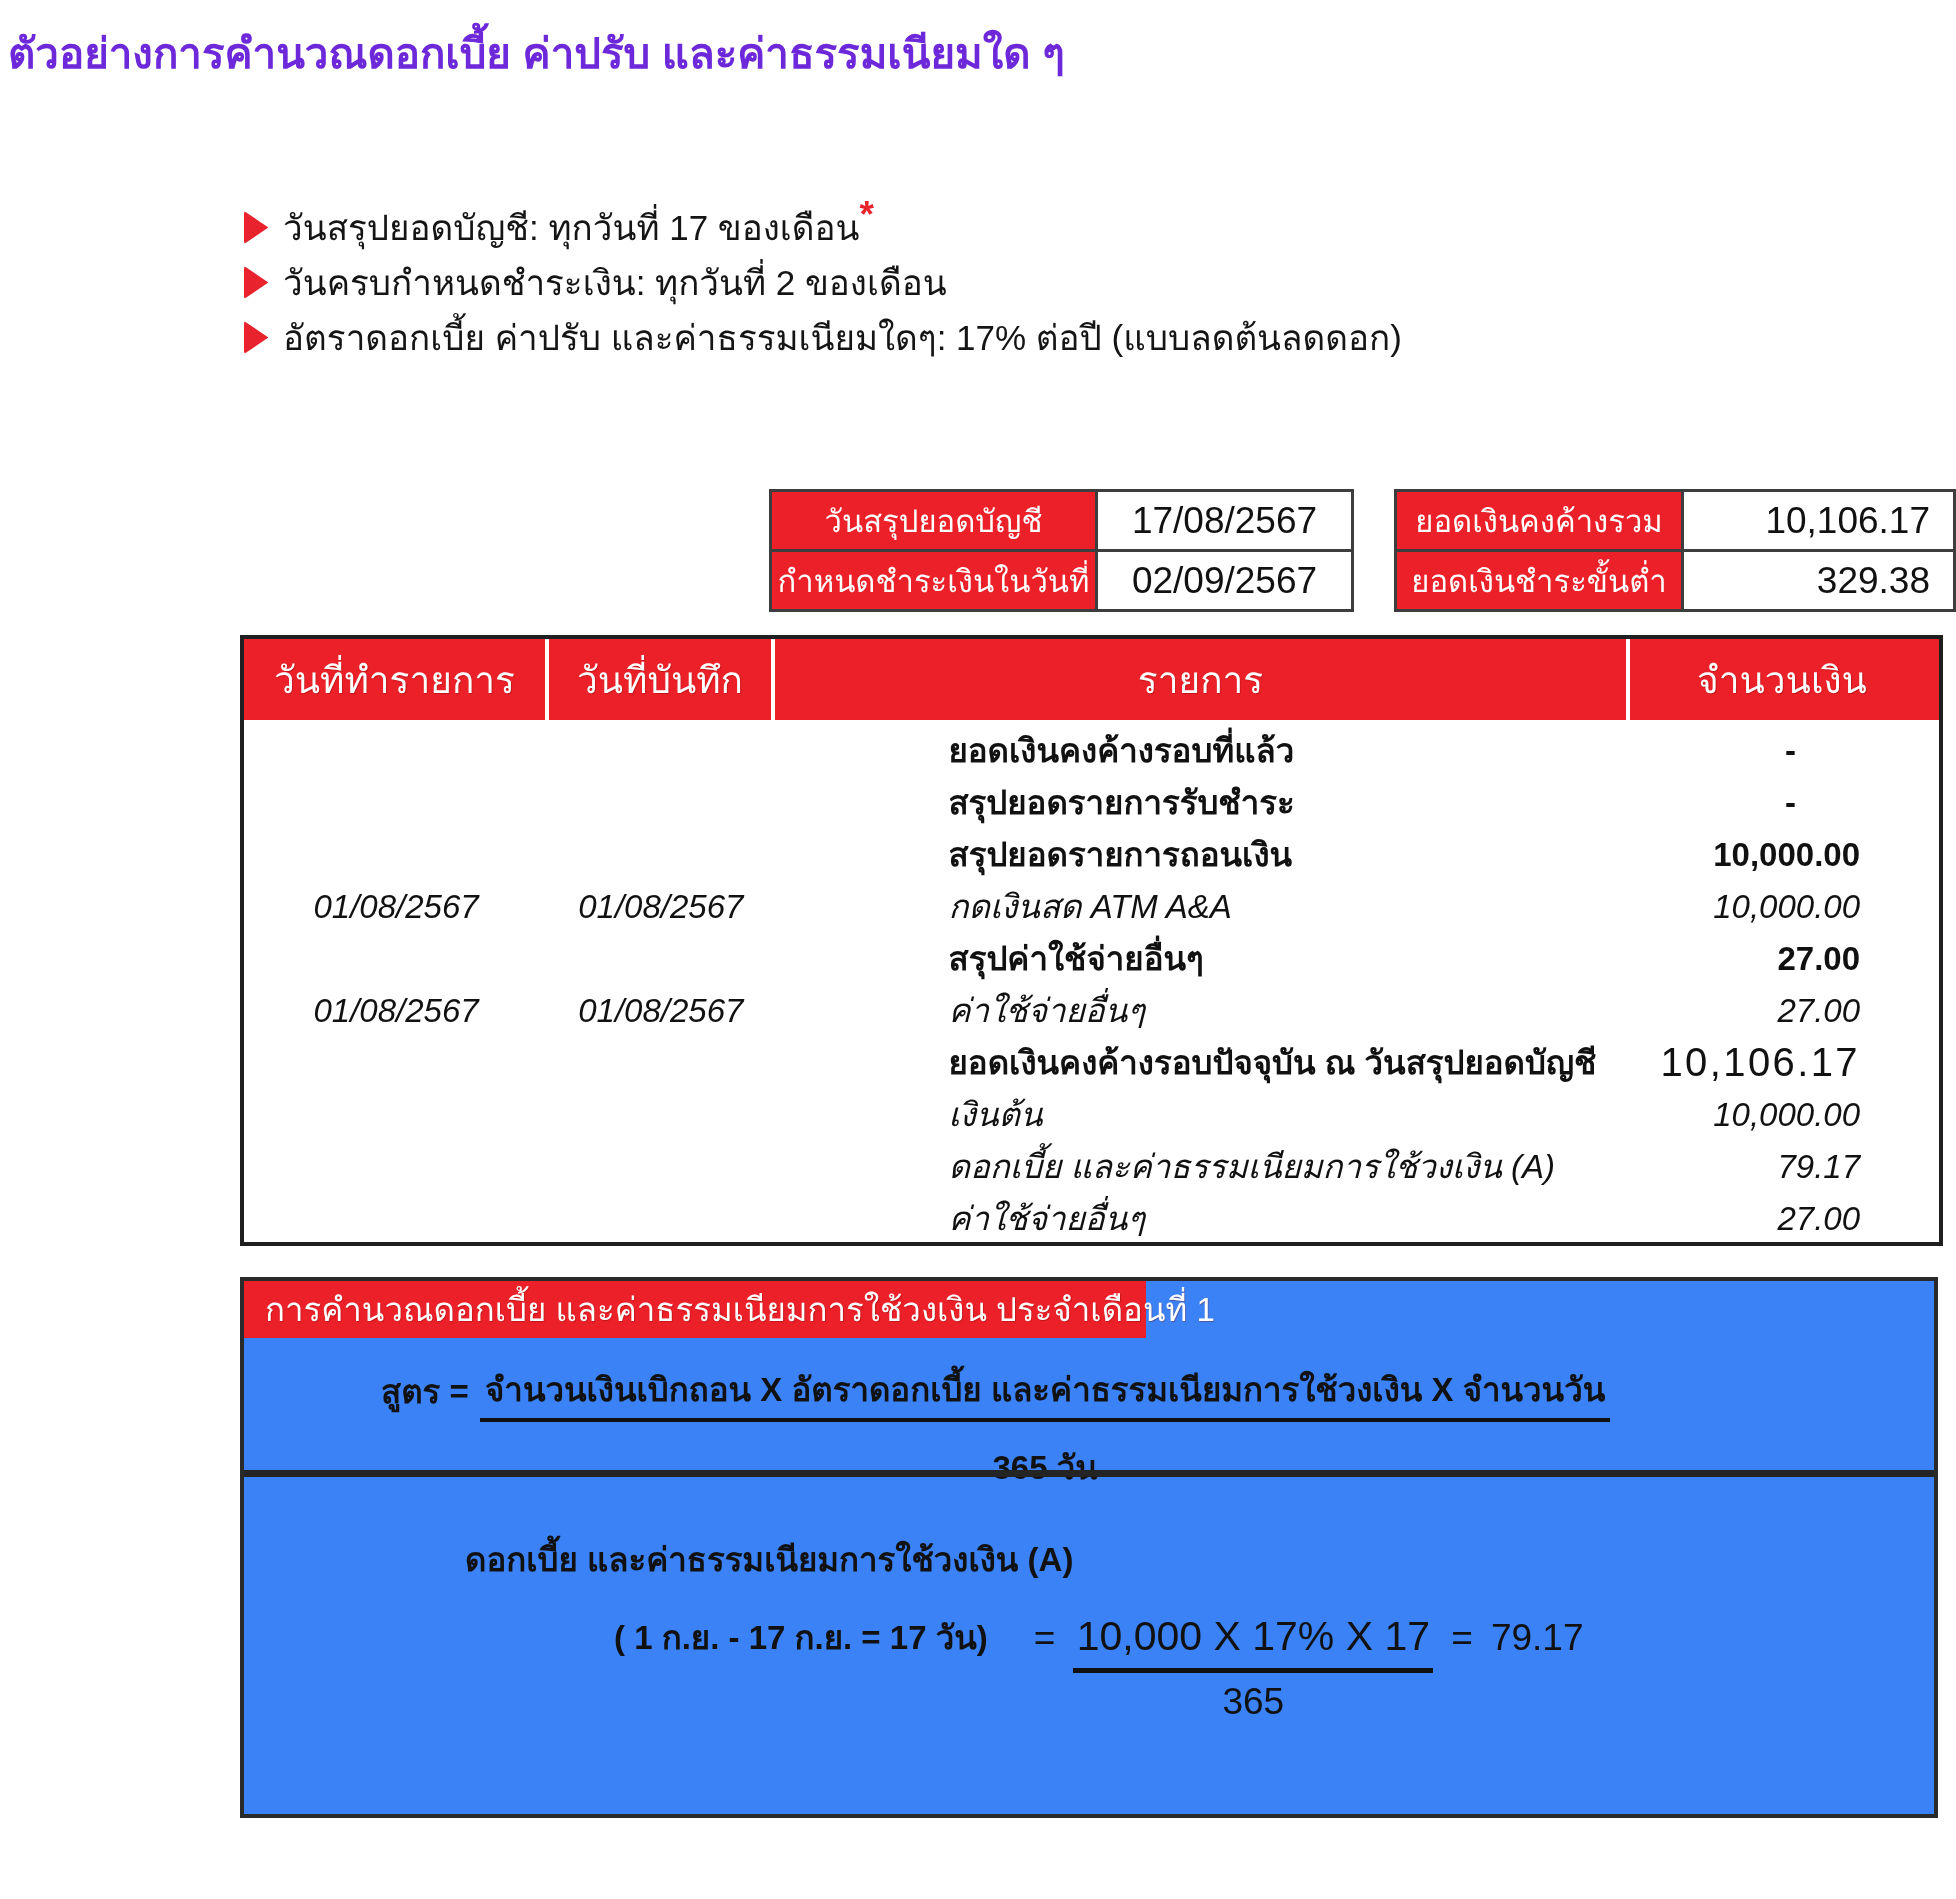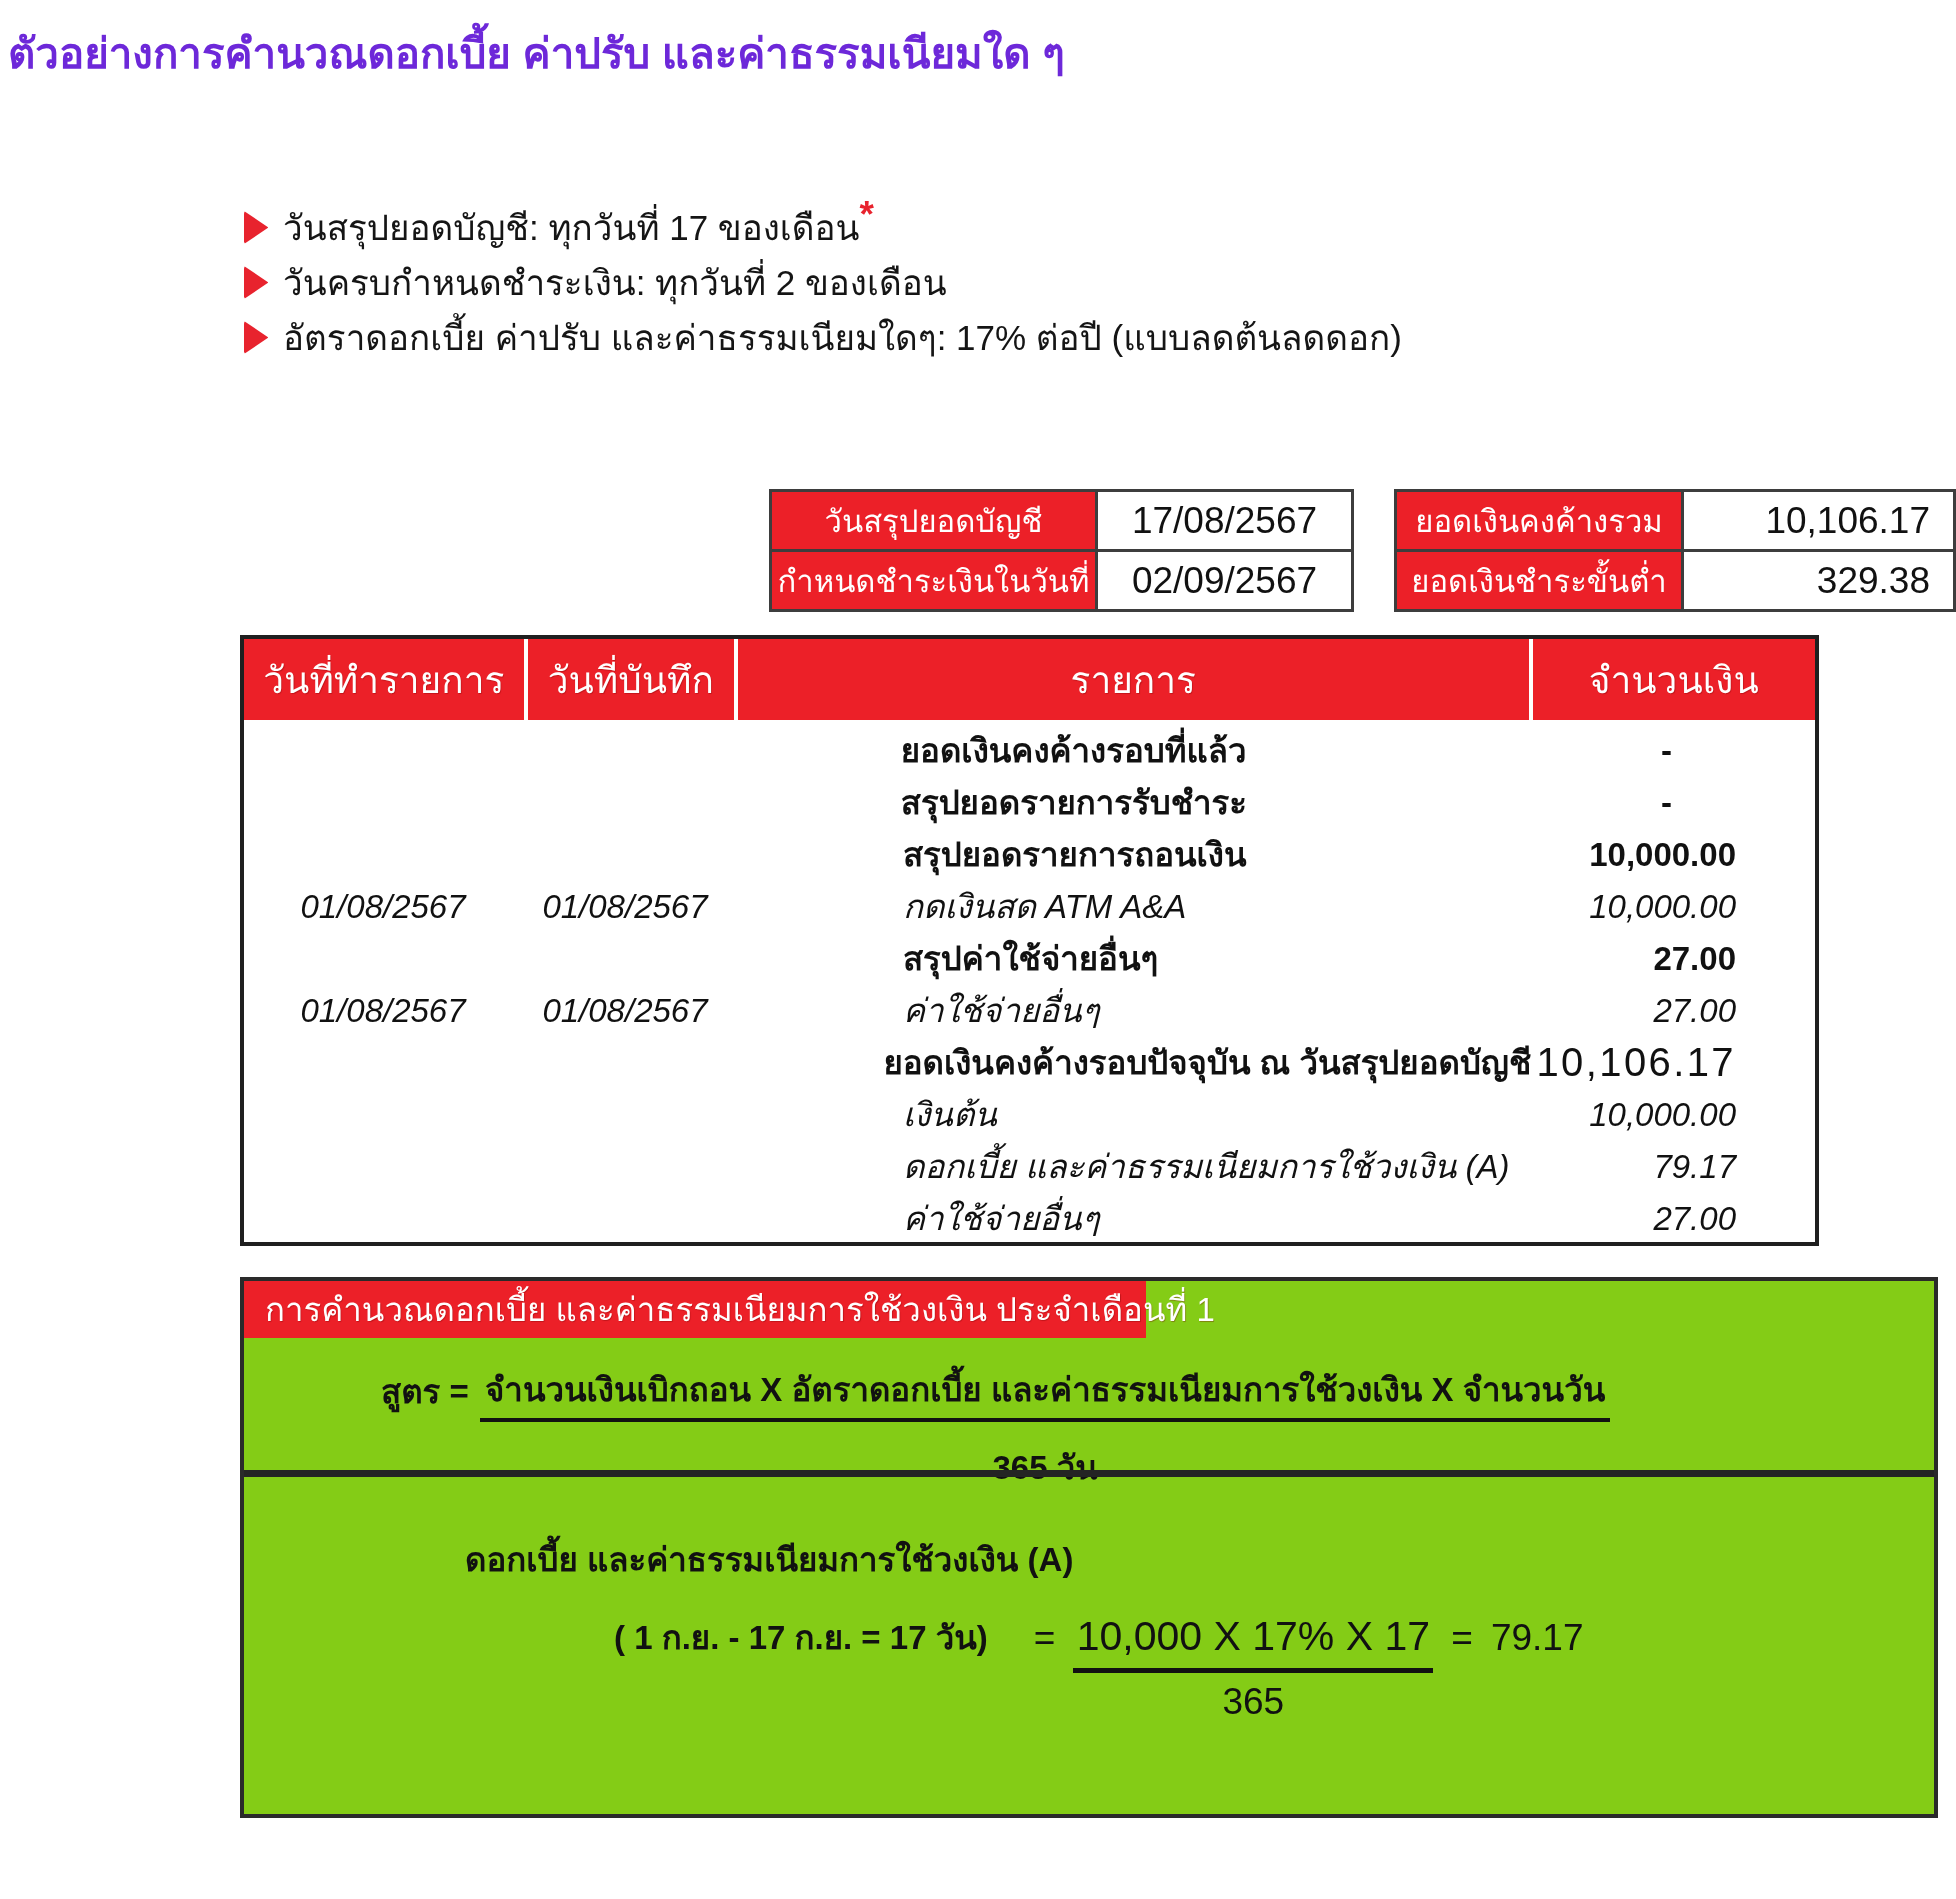--- a/index.html
+++ b/index.html
@@ -34,21 +34,21 @@
   .sum-value{background:#ffffff;color:#111;font-size:37px;text-align:center;vertical-align:middle;}
   .sum-value.right{text-align:right;padding-right:23px;}
   #sum-left{left:769px;top:489px;}
   #sum-left .sum-label{width:326px;margin-left:48px;}
   #sum-left .sum-value{width:256px;}
   #sum-right{left:1394px;top:489px;}
   #sum-right .sum-label{width:287px;}
   #sum-right .sum-value{width:272px;}
   
   .stmt{
-    position:absolute;left:240px;top:635px;width:1579px;height:611px;
+    position:absolute;left:240px;top:635px;width:1703px;height:611px;
     border:4.1px solid #1f1f1f;box-sizing:border-box;background:#fff;
   }
   .stmt-head{display:flex;height:81px;background:#ec2028;}
   .stmt-head .hc{
     color:#fff;font-size:37px;display:flex;align-items:center;justify-content:center;
     box-sizing:border-box;text-shadow:0.8px 0.8px 0.8px rgba(120,0,0,.35);
   }
   .hc1{width:305px;border-right:4.9px solid #fff;}
   .hc2{width:226px;border-right:4.9px solid #fff;text-align:right;}
   .hc3{width:855px;border-right:4.9px solid #fff;}
@@ -59,21 +59,21 @@
   .c2{width:226px;text-align:center;font-size:33px;}
   .c3{width:855px;box-sizing:border-box;padding-left:175px;font-size:33px;white-space:nowrap;}
   .c4{width:313px;box-sizing:border-box;padding-right:79px;text-align:right;font-size:33px;}
   .b{font-weight:bold;}
   .i{font-style:italic;}
   .dash{padding-right:143px;}
   .big-amt{font-size:40px;letter-spacing:2.4px;font-weight:400;}
   
   .calc{
     position:absolute;left:240px;top:1277px;width:1698px;height:541px;
-    border:4.1px solid #2a2a2a;box-sizing:border-box;background:#84cc16;
+    border:4.1px solid #2a2a2a;box-sizing:border-box;background:#3b82f6;
   }
   .calc-band{
     position:absolute;left:0;top:0;width:902px;height:57px;background:#ec2028;
     color:#fff;font-size:33px;display:flex;align-items:center;padding-left:21px;
     box-sizing:border-box;white-space:nowrap;text-shadow:0.8px 0.8px 0.8px rgba(120,0,0,.35);
   }
   .formula-row{
     position:absolute;left:137px;top:88px;display:flex;align-items:flex-start;
     font-size:33px;font-weight:bold;white-space:nowrap;
   }

